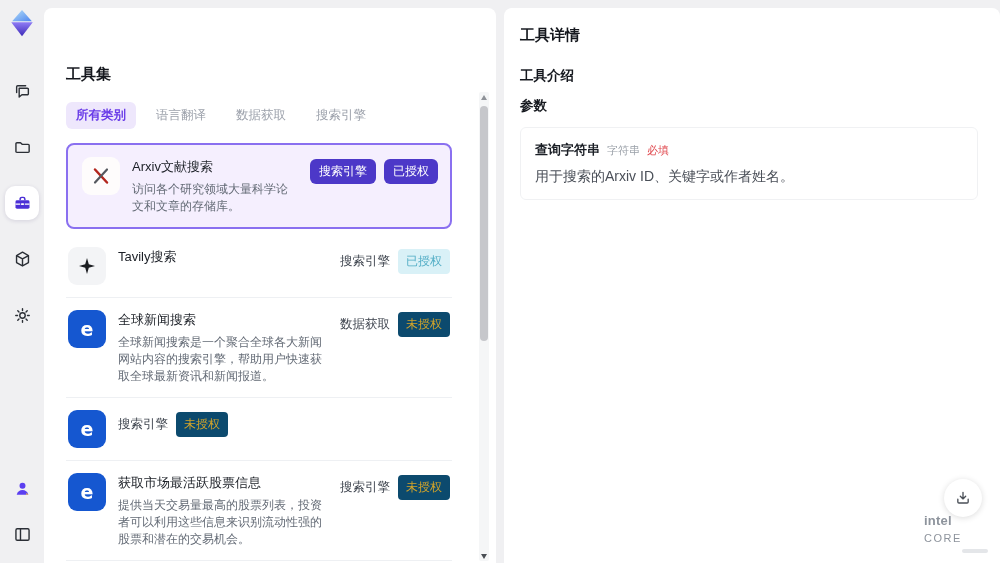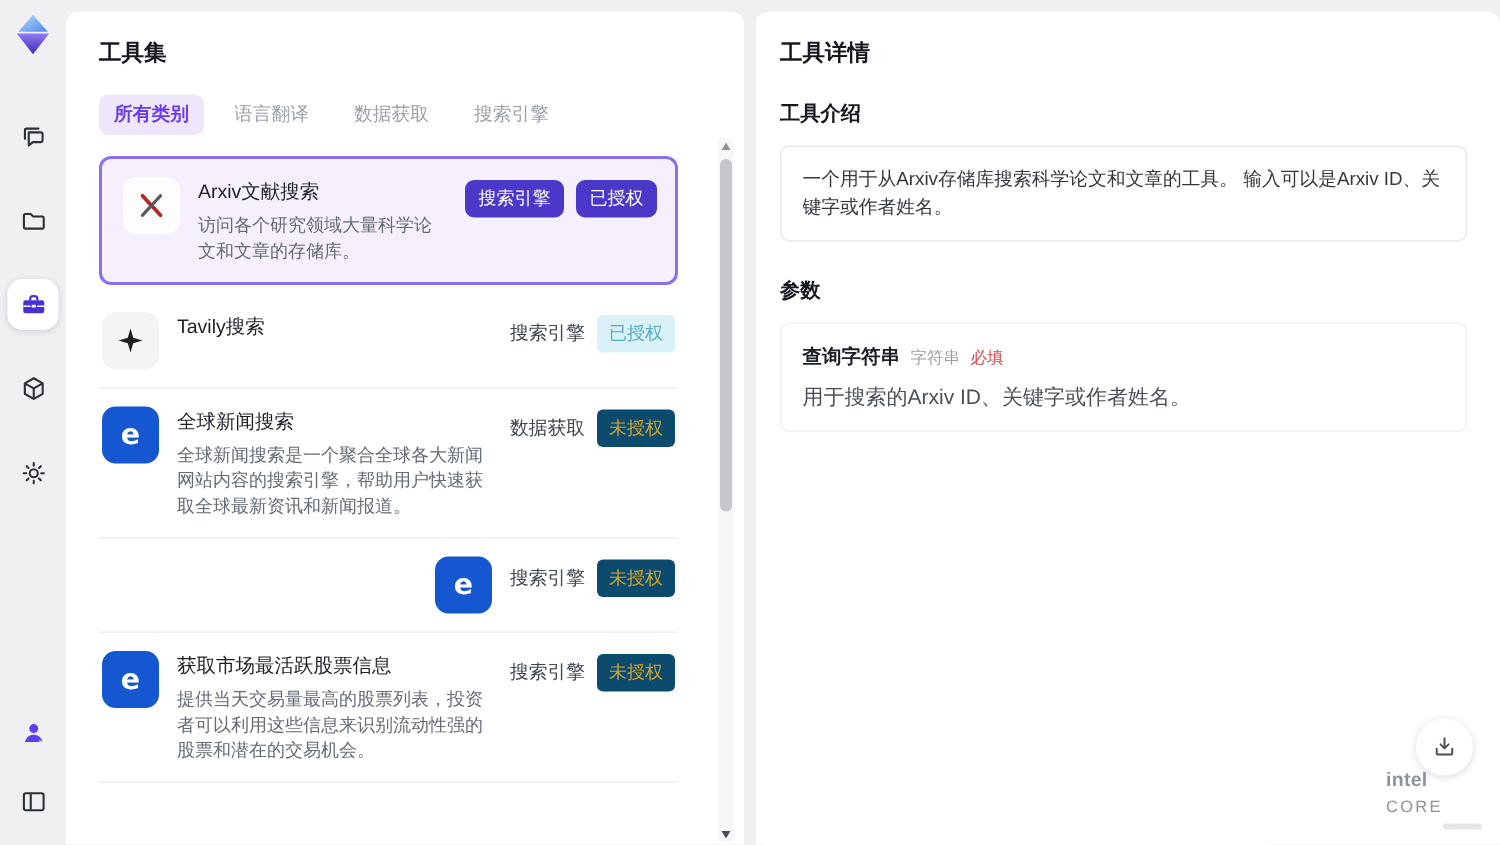--- a/index.html
+++ b/index.html
@@ -20,32 +20,32 @@
   .rail-btn.active { background:#ffffff; box-shadow:0 1px 4px rgba(40,30,90,.14); }
   .rail-bottom { margin-top:auto; display:flex; flex-direction:column; align-items:center; gap:12px; padding-bottom:12px; }
 
   
   .main { flex:1; display:flex; gap:8px; padding-top:8px; min-width:0; }
   .panel { background:#ffffff; height:555px; overflow:hidden; }
   .panel-left { width:452px; flex:none; border-radius:8px 8px 0 0; padding:18px 22px 0 22px; position:relative; }
   .panel-right { flex:1; border-radius:8px 8px 0 0; padding:18px 22px 0 16px; position:relative; }
 
   .h1 { font-size:15px; font-weight:bold; color:#15181e; }
-  .panel-left .h1 { margin-bottom:18px; }
+  .panel-left .h1 { margin-bottom:18px;margin-top:39px; }
 
   
   .tabs { display:flex; align-items:center; gap:10px; margin-bottom:14px; }
   .tab { font-size:12.5px; color:#9ca1ab; padding:5px 10px; border-radius:6px; cursor:pointer; white-space:nowrap; }
   .tab.active { background:#eee7fc; color:#6a3de8; font-weight:bold;text-align:center; }
 
   
   .cards { padding-right:22px; }
   .card { display:flex; gap:12px; cursor:pointer; }
   .card.selected { border:2px solid #8a70f0; background:#f5effe; border-radius:8px; padding:12px 12px 12px 14px; margin-bottom:6px; }
-  .card.plain { padding:12px 2px 12px 2px; border-bottom:1px solid #eef0f3;justify-content:flex-end; }
+  .card.plain { padding:12px 2px 12px 2px; border-bottom:1px solid #eef0f3; }
   .card-icon { width:38px; height:38px; flex:none; border-radius:9px; display:flex; align-items:center; justify-content:center; overflow:hidden; }
   .ic-white { background:#fefcfc; }
   .ic-gray  { background:#f3f4f6; }
   .ic-blue  { background:#1557d0; }
   .ic-blue .glyph { color:#fff; font-weight:bold; font-size:19px; font-family:"DejaVu Sans",sans-serif; }
   .card-icon svg { width:24px; height:24px; }
   .card-body { flex:1; min-width:0; padding-top:1px; }
   .card-title { font-size:13px; font-weight:normal; color:#1b1f26; margin-bottom:5px; }
   .card-desc { font-size:12px; color:#646b76; line-height:17px; }
   .card-meta { flex:none; display:flex; align-items:flex-start; gap:8px; padding-top:2px; }
@@ -251,21 +251,20 @@
       <div class="sb-arrow down">
           <span></span>
         </div>
     </div>
   </div>
 
   <div class="panel panel-right">
     <div class="h1">工具详情</div>
 
     <div class="h2">工具介绍</div>
-    <div class="info-box">一个用于从Arxiv存储库搜索科学论文和文章的工具。 输入可以是Arxiv ID、关键字或作者姓名。</div>
 
     <div class="h2">参数</div>
     <div class="param-box">
       <div class="param-head">
         <span class="param-name">查询字符串</span>
         <span class="param-type">字符串</span>
         <span class="param-required">必填</span>
       </div>
       <div class="param-desc">用于搜索的Arxiv ID、关键字或作者姓名。</div>
     </div>

